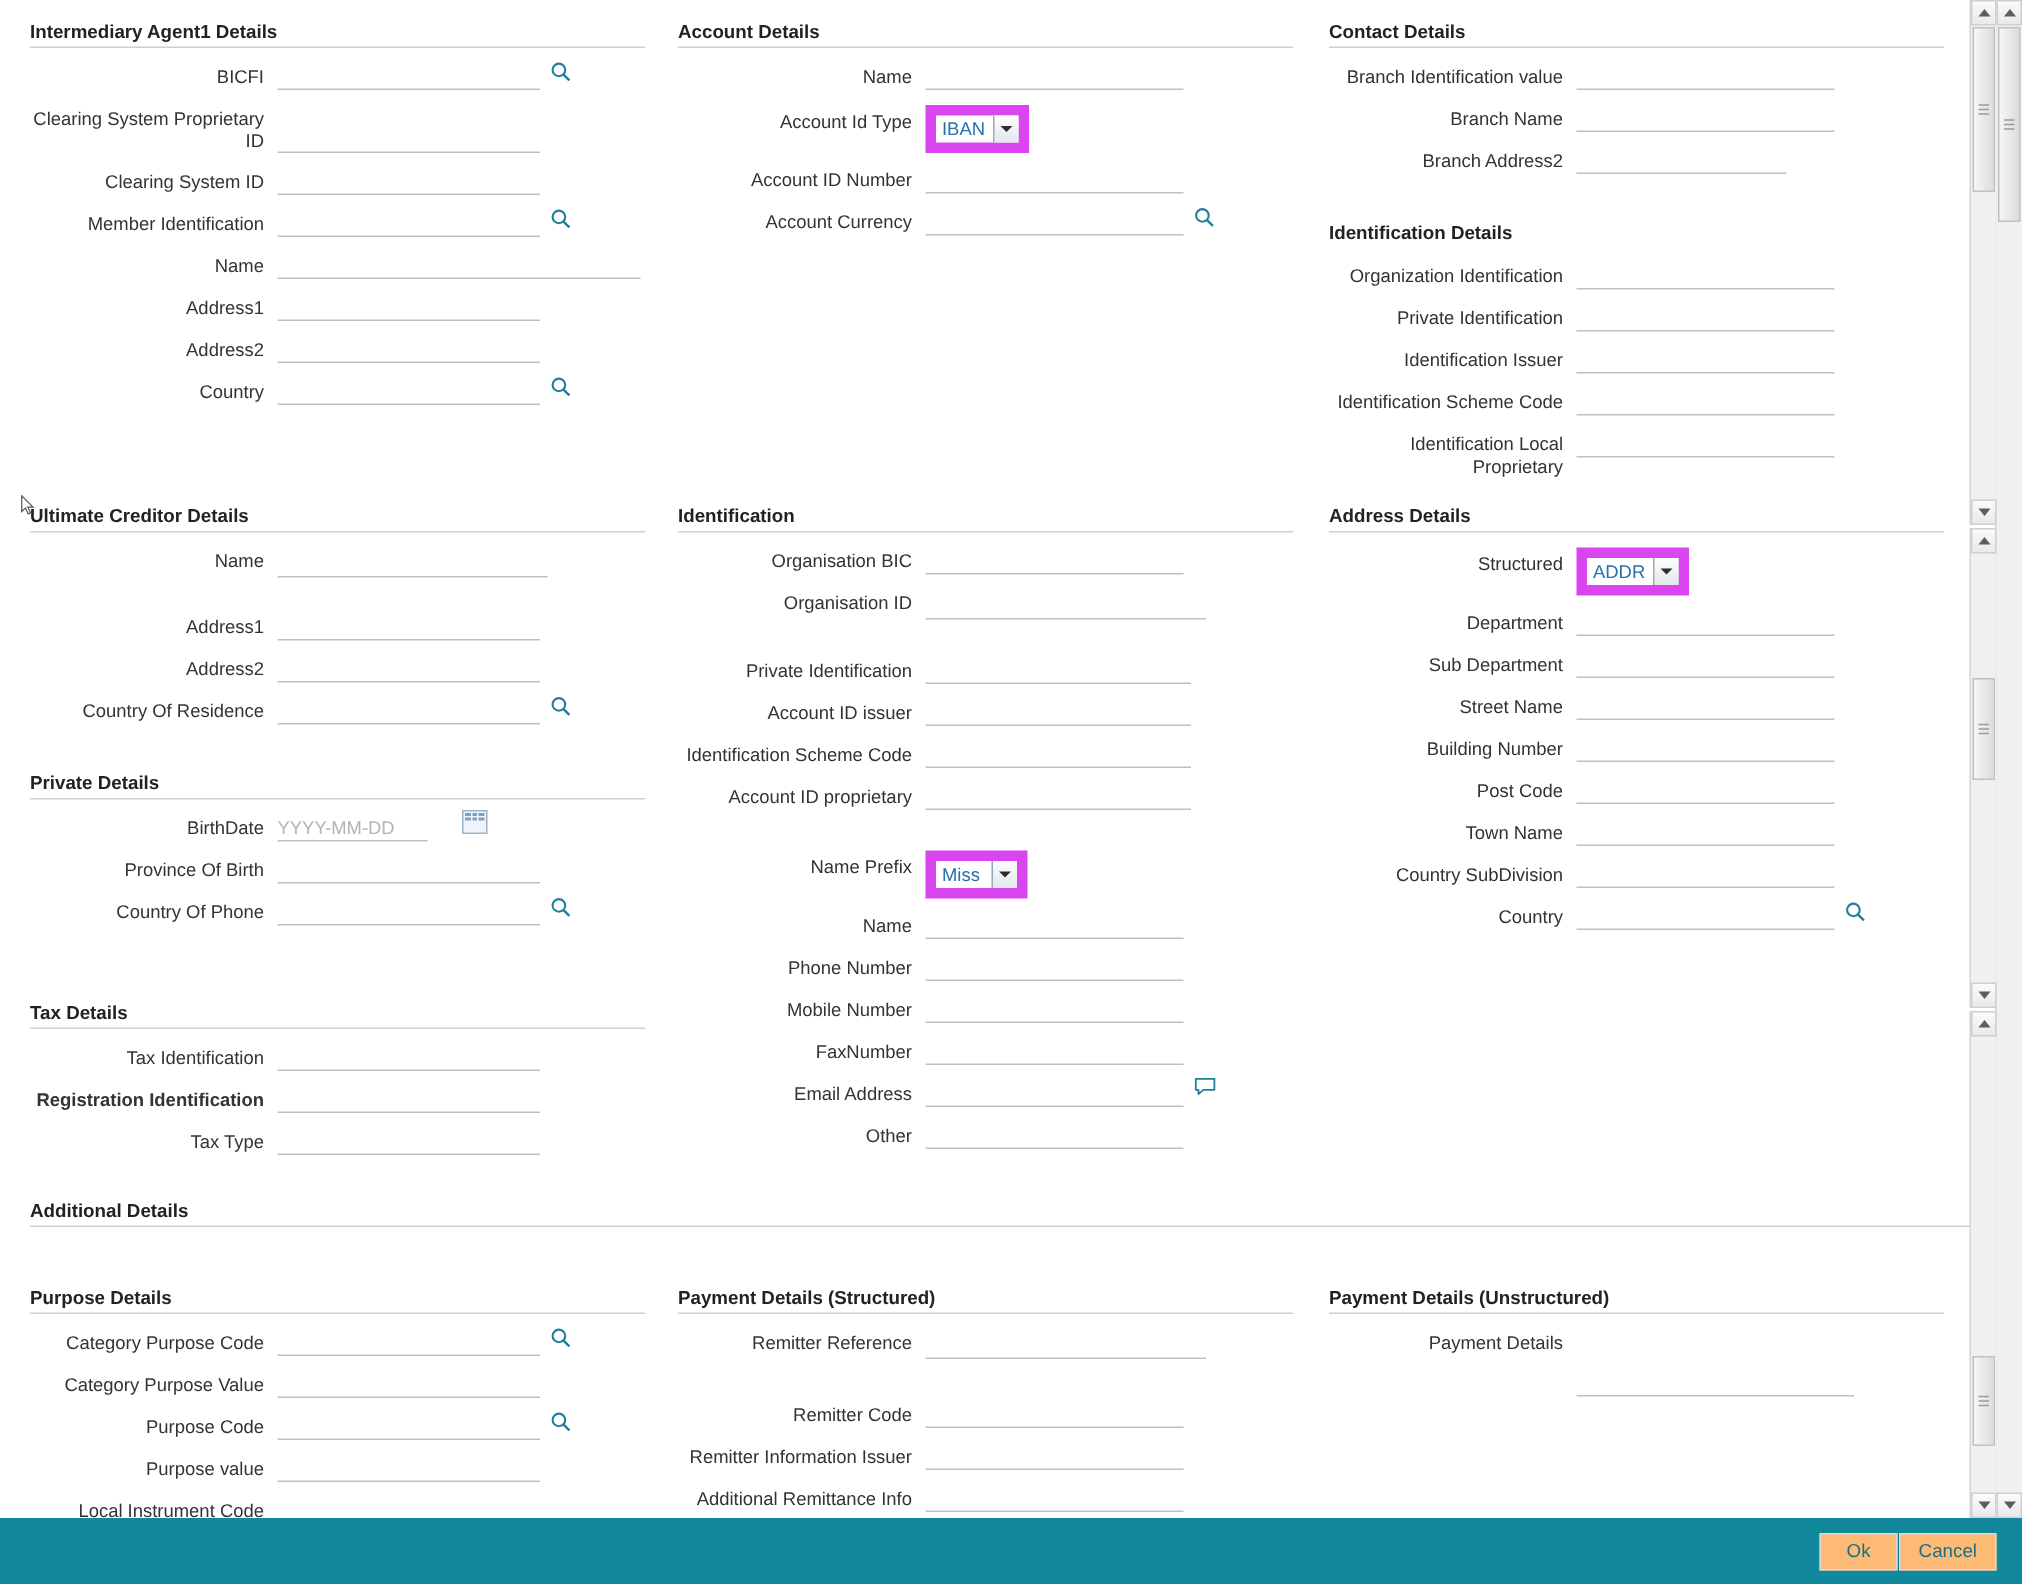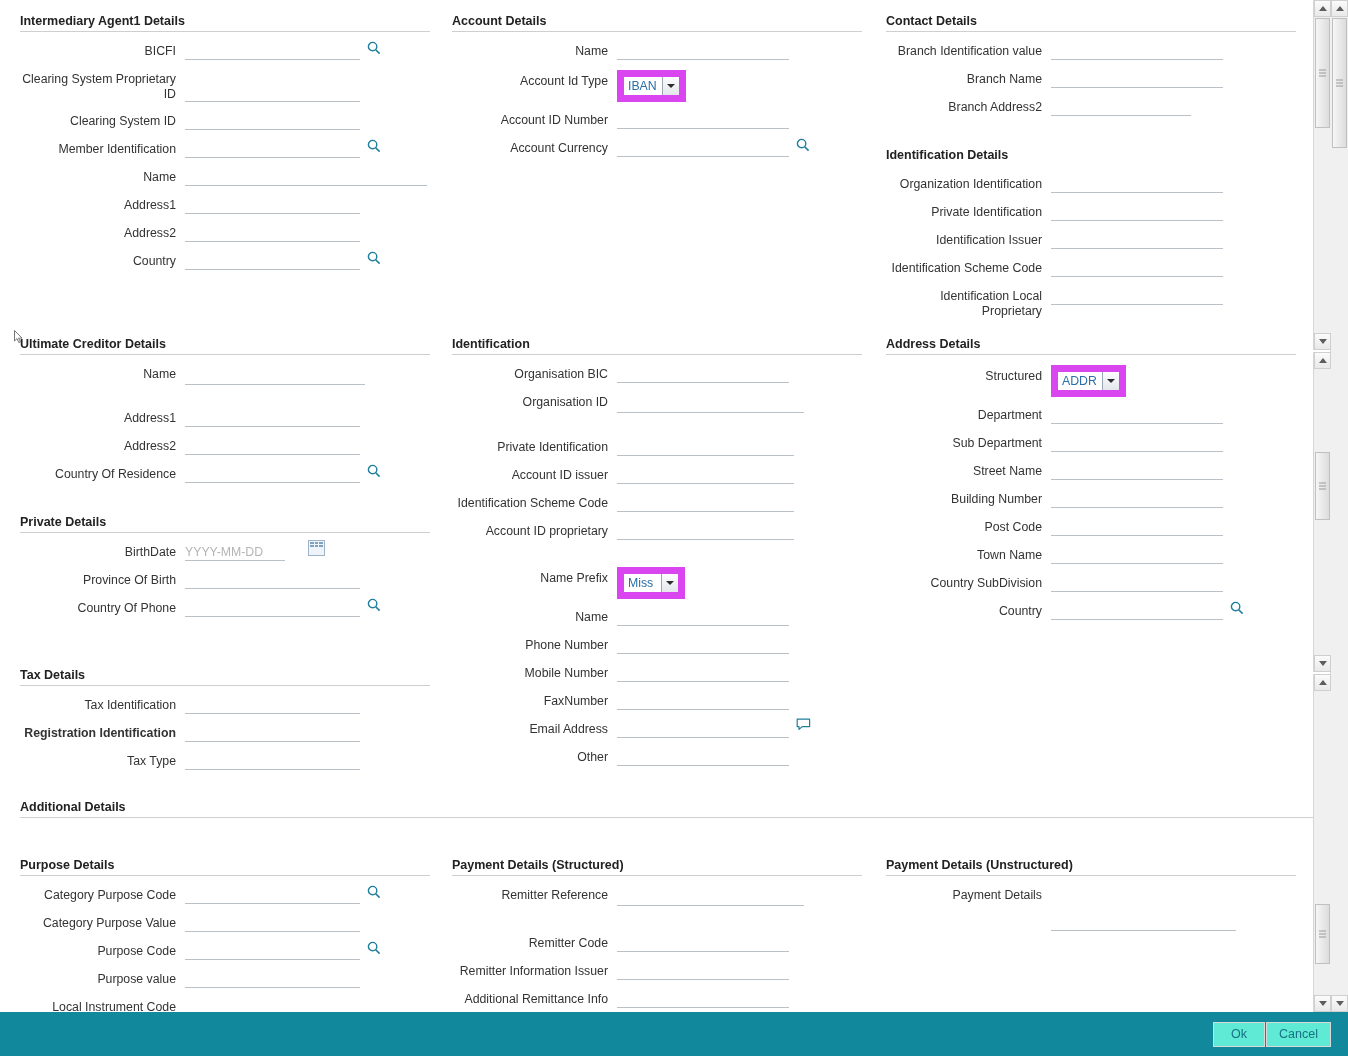--- a/index.html
+++ b/index.html
@@ -204,21 +204,21 @@
     background: #12889c;
     display: flex;
     align-items: center;
     justify-content: flex-end;
     box-sizing: border-box;
     padding-right: 17px;
   }
   .btn {
     min-width: 52px;
     height: 25px;
-    background: #5eead4;
+    background: #fdba74;
     border: 1px solid #d8d8d8;
     color: #1a6f85;
     font-size: 12.5px;
     line-height: 23px;
     text-align: center;
     padding: 0 12px;
     margin-left: 1px;
     cursor: pointer;
     box-sizing: border-box;
   }

